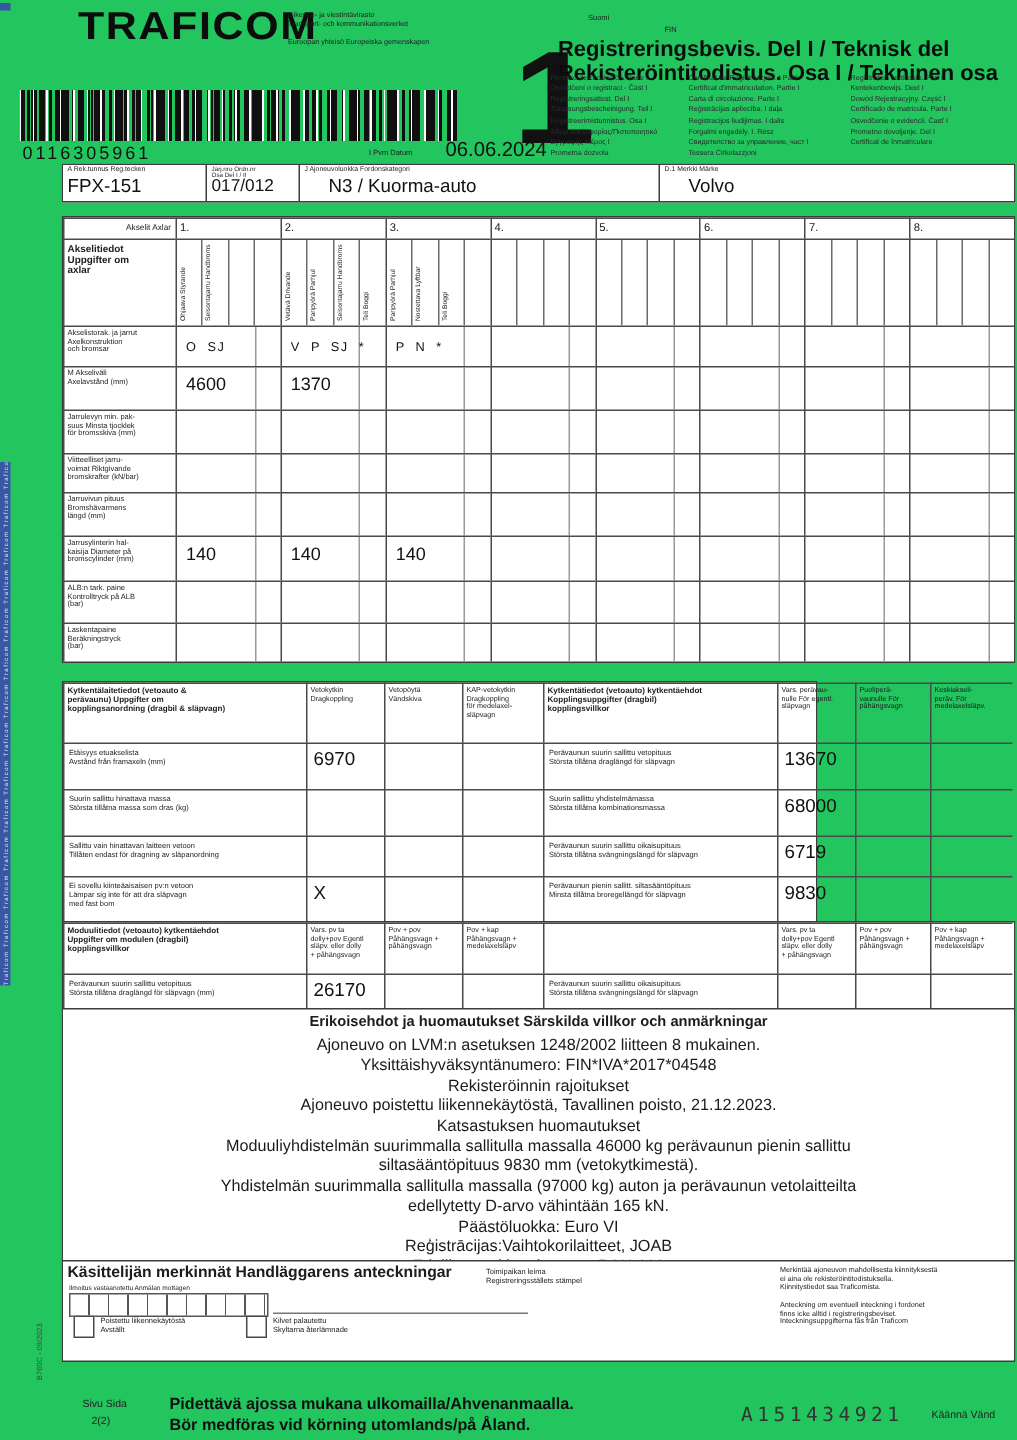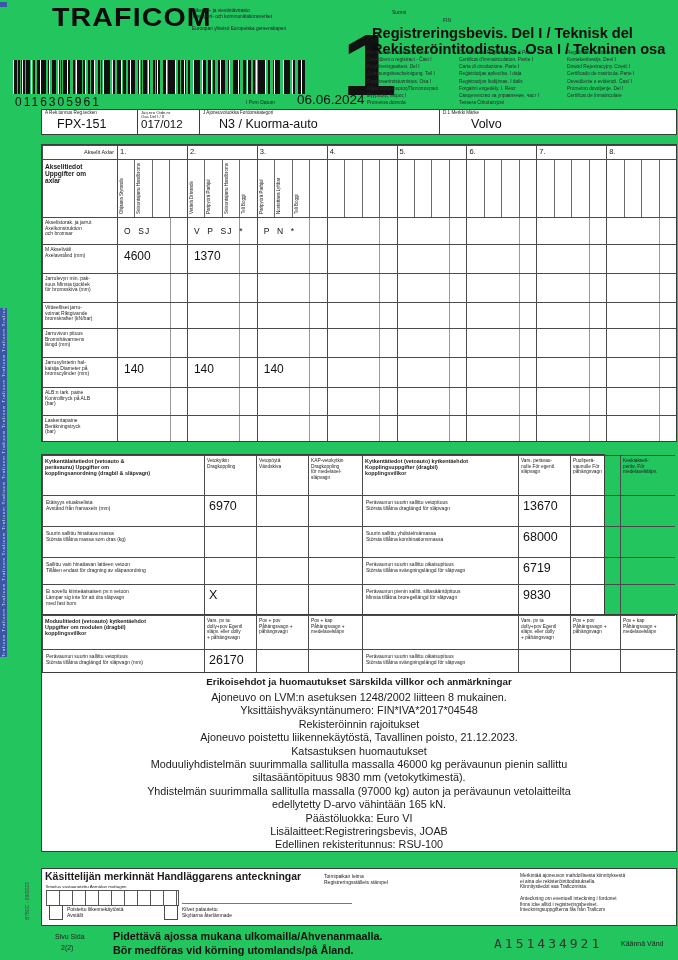--- a/index.html
+++ b/index.html
@@ -51,33 +51,33 @@
   .ax-vcell{display:flex;}
   .ax-sub{flex:1;border-right:1px solid #6a6a6a;overflow:hidden;}
   .ax-sub:last-child{border-right:none;}
   .vlabel{writing-mode:vertical-rl;transform:rotate(180deg);font-size:4.5px;line-height:5px;
       color:#222;padding:1px 1px 0 0;height:54px;}
   .ax-lbl{font-size:5px;line-height:5.7px;padding:2px 1px 0 2px;white-space:pre-line;color:#1d1d1d;}
   .ax-val{font-size:12px;padding:4px 0 0 6px;color:#111;
       background:linear-gradient(#9a9a9a,#9a9a9a) no-repeat 76% 0/1px 100%;}
   .ax-constr{font-size:8.5px;white-space:pre;padding-top:8px;letter-spacing:1px;}
   .ctable{grid-template-columns:162px 52px 52px 54px 156px 52px 50px 55px;}
-  #coupling-table{left:41px;top:454px;width:564px;grid-template-rows:40px 31px 31px 27px 30px;}
+  #coupling-table{left:41px;top:454px;width:504px;grid-template-rows:40px 31px 31px 27px 30px;}
   #module-table{left:41px;top:614px;width:636px;grid-template-rows:34px 24px;}
   .c-hdr{font-size:4.8px;line-height:5.5px;padding:2px 1px 0 2px;white-space:pre-line;color:#1d1d1d;}
   .c-hdr-main{font-weight:bold;font-size:5.4px;line-height:6.1px;}
   .c-lbl{font-size:5px;line-height:5.8px;padding:4px 2px 0 3px;white-space:pre-line;color:#1d1d1d;}
   .c-val{font-size:12.5px;padding:3px 0 0 4px;color:#111;}
   
   .conditions{left:41px;top:672px;width:636px;height:180px;border:1.5px solid #3c3c3c;box-sizing:border-box;
       padding:3px 4px 0 4px;background:#fff;text-align:center;}
   .cond-title{font-size:9.8px;font-weight:bold;margin-bottom:4px;}
   .cond-lines div{font-size:10.8px;line-height:13.4px;color:#1b1b1b;}
   
-  .handler{left:41px;top:868px;width:636px;height:58px;border:1.5px solid #3c3c3c;box-sizing:border-box;background:#fff;}
+  .handler{left:41px;top:840px;width:636px;height:68px;border:1.5px solid #3c3c3c;box-sizing:border-box;background:#fff;}
   .h-title{position:absolute;left:3px;top:1px;font-size:10.5px;font-weight:bold;}
   .h-received{position:absolute;left:4px;top:15px;font-size:4.4px;color:#222;}
   .dateboxes{position:absolute;left:4px;top:21px;width:131px;height:14px;border:1px solid #555;
       background:repeating-linear-gradient(90deg,transparent 0 12px,#555 12px 13px);}
   .h-line{position:absolute;left:140px;top:34px;width:170px;border-top:1px solid #777;}
   .h-stamp{position:absolute;left:282px;top:4px;font-size:5px;line-height:6px;white-space:pre-line;color:#222;}
   .h-note1{position:absolute;left:478px;top:4px;font-size:4.8px;line-height:5.6px;white-space:pre-line;color:#222;}
   .h-note2{position:absolute;left:478px;top:27px;font-size:4.8px;line-height:5.6px;white-space:pre-line;color:#222;}
   .cb{position:absolute;width:12px;height:13px;border:1.3px solid #4a4a4a;background:#fff;}
   .cb1{left:7px;top:36px;} .cb2{left:122px;top:36px;}
@@ -148,34 +148,34 @@
       <div>Dowód Rejestracyjny. Część I</div>
       <div>Certificado de matrícula. Parte I</div>
       <div>Osvedčenie o evidencii. Časť I</div>
       <div>Prometno dovoljenje. Del I</div>
       <div>Certificat de înmatriculare</div>
     </div>
 
   <div class="abs id-row">
     <div class="id-cell" style="width:96px">
       <div class="flabel">A  Rek.tunnus  Reg.tecken</div>
-      <div class="fvalue" style="margin-left:12px">FPX-151</div>
+      <div class="fvalue" style="margin-left:0">FPX-151</div>
     </div>
     <div class="id-cell" style="width:62px">
       <div class="flabel" style="font-size:4.2px;line-height:4.4px">Järj.nro  Ordn.nr
 Osa Del I / II</div>
       <div class="fvalue" style="font-size:11.5px;margin-top:-2px">017/012</div>
     </div>
     <div class="id-cell" style="width:240px">
       <div class="flabel">J  Ajoneuvoluokka  Fordonskategori</div>
       <div class="fvalue" style="margin-left:16px">N3 / Kuorma-auto</div>
     </div>
     <div class="id-cell" style="flex:1">
       <div class="flabel">D.1  Merkki  Märke</div>
-      <div class="fvalue" style="margin-left:28px">Volvo</div>
+      <div class="fvalue" style="margin-left:16px">Volvo</div>
     </div>
   </div>
 
   <div id="axle-table" class="abs gtable">
       <div class="ax-corner">Akselit Axlar</div>
       <div class="ax-num">1.</div>
       <div class="ax-num">2.</div>
       <div class="ax-num">3.</div>
       <div class="ax-num">4.</div>
       <div class="ax-num">5.</div>
@@ -494,21 +494,21 @@
         <div>Ajoneuvo on LVM:n asetuksen 1248/2002 liitteen 8 mukainen.</div>
         <div>Yksittäishyväksyntänumero: FIN*IVA*2017*04548</div>
         <div>Rekisteröinnin rajoitukset</div>
         <div>Ajoneuvo poistettu liikennekäytöstä, Tavallinen poisto, 21.12.2023.</div>
         <div>Katsastuksen huomautukset</div>
         <div>Moduuliyhdistelmän suurimmalla sallitulla massalla 46000 kg perävaunun pienin sallittu</div>
         <div>siltasääntöpituus 9830 mm (vetokytkimestä).</div>
         <div>Yhdistelmän suurimmalla sallitulla massalla (97000 kg) auton ja perävaunun vetolaitteilta</div>
         <div>edellytetty D-arvo vähintään 165 kN.</div>
         <div>Päästöluokka: Euro VI</div>
-        <div>Lisälaitteet:Registreringsbevis, JOAB</div>
+        <div>Reģistrācijas:Vaihtokorilaitteet, JOAB</div>
         <div>Edellinen rekisteritunnus: RSU-100</div>
       </div>
   </div>
 
   <div class="abs handler">
     <div class="h-title">Käsittelijän merkinnät Handläggarens anteckningar</div>
     <div class="h-received">Ilmoitus vastaanotettu Anmälan mottagen</div>
     <div class="dateboxes"></div>
     <div class="h-line"></div>
     <div class="h-stamp">Toimipaikan leima

